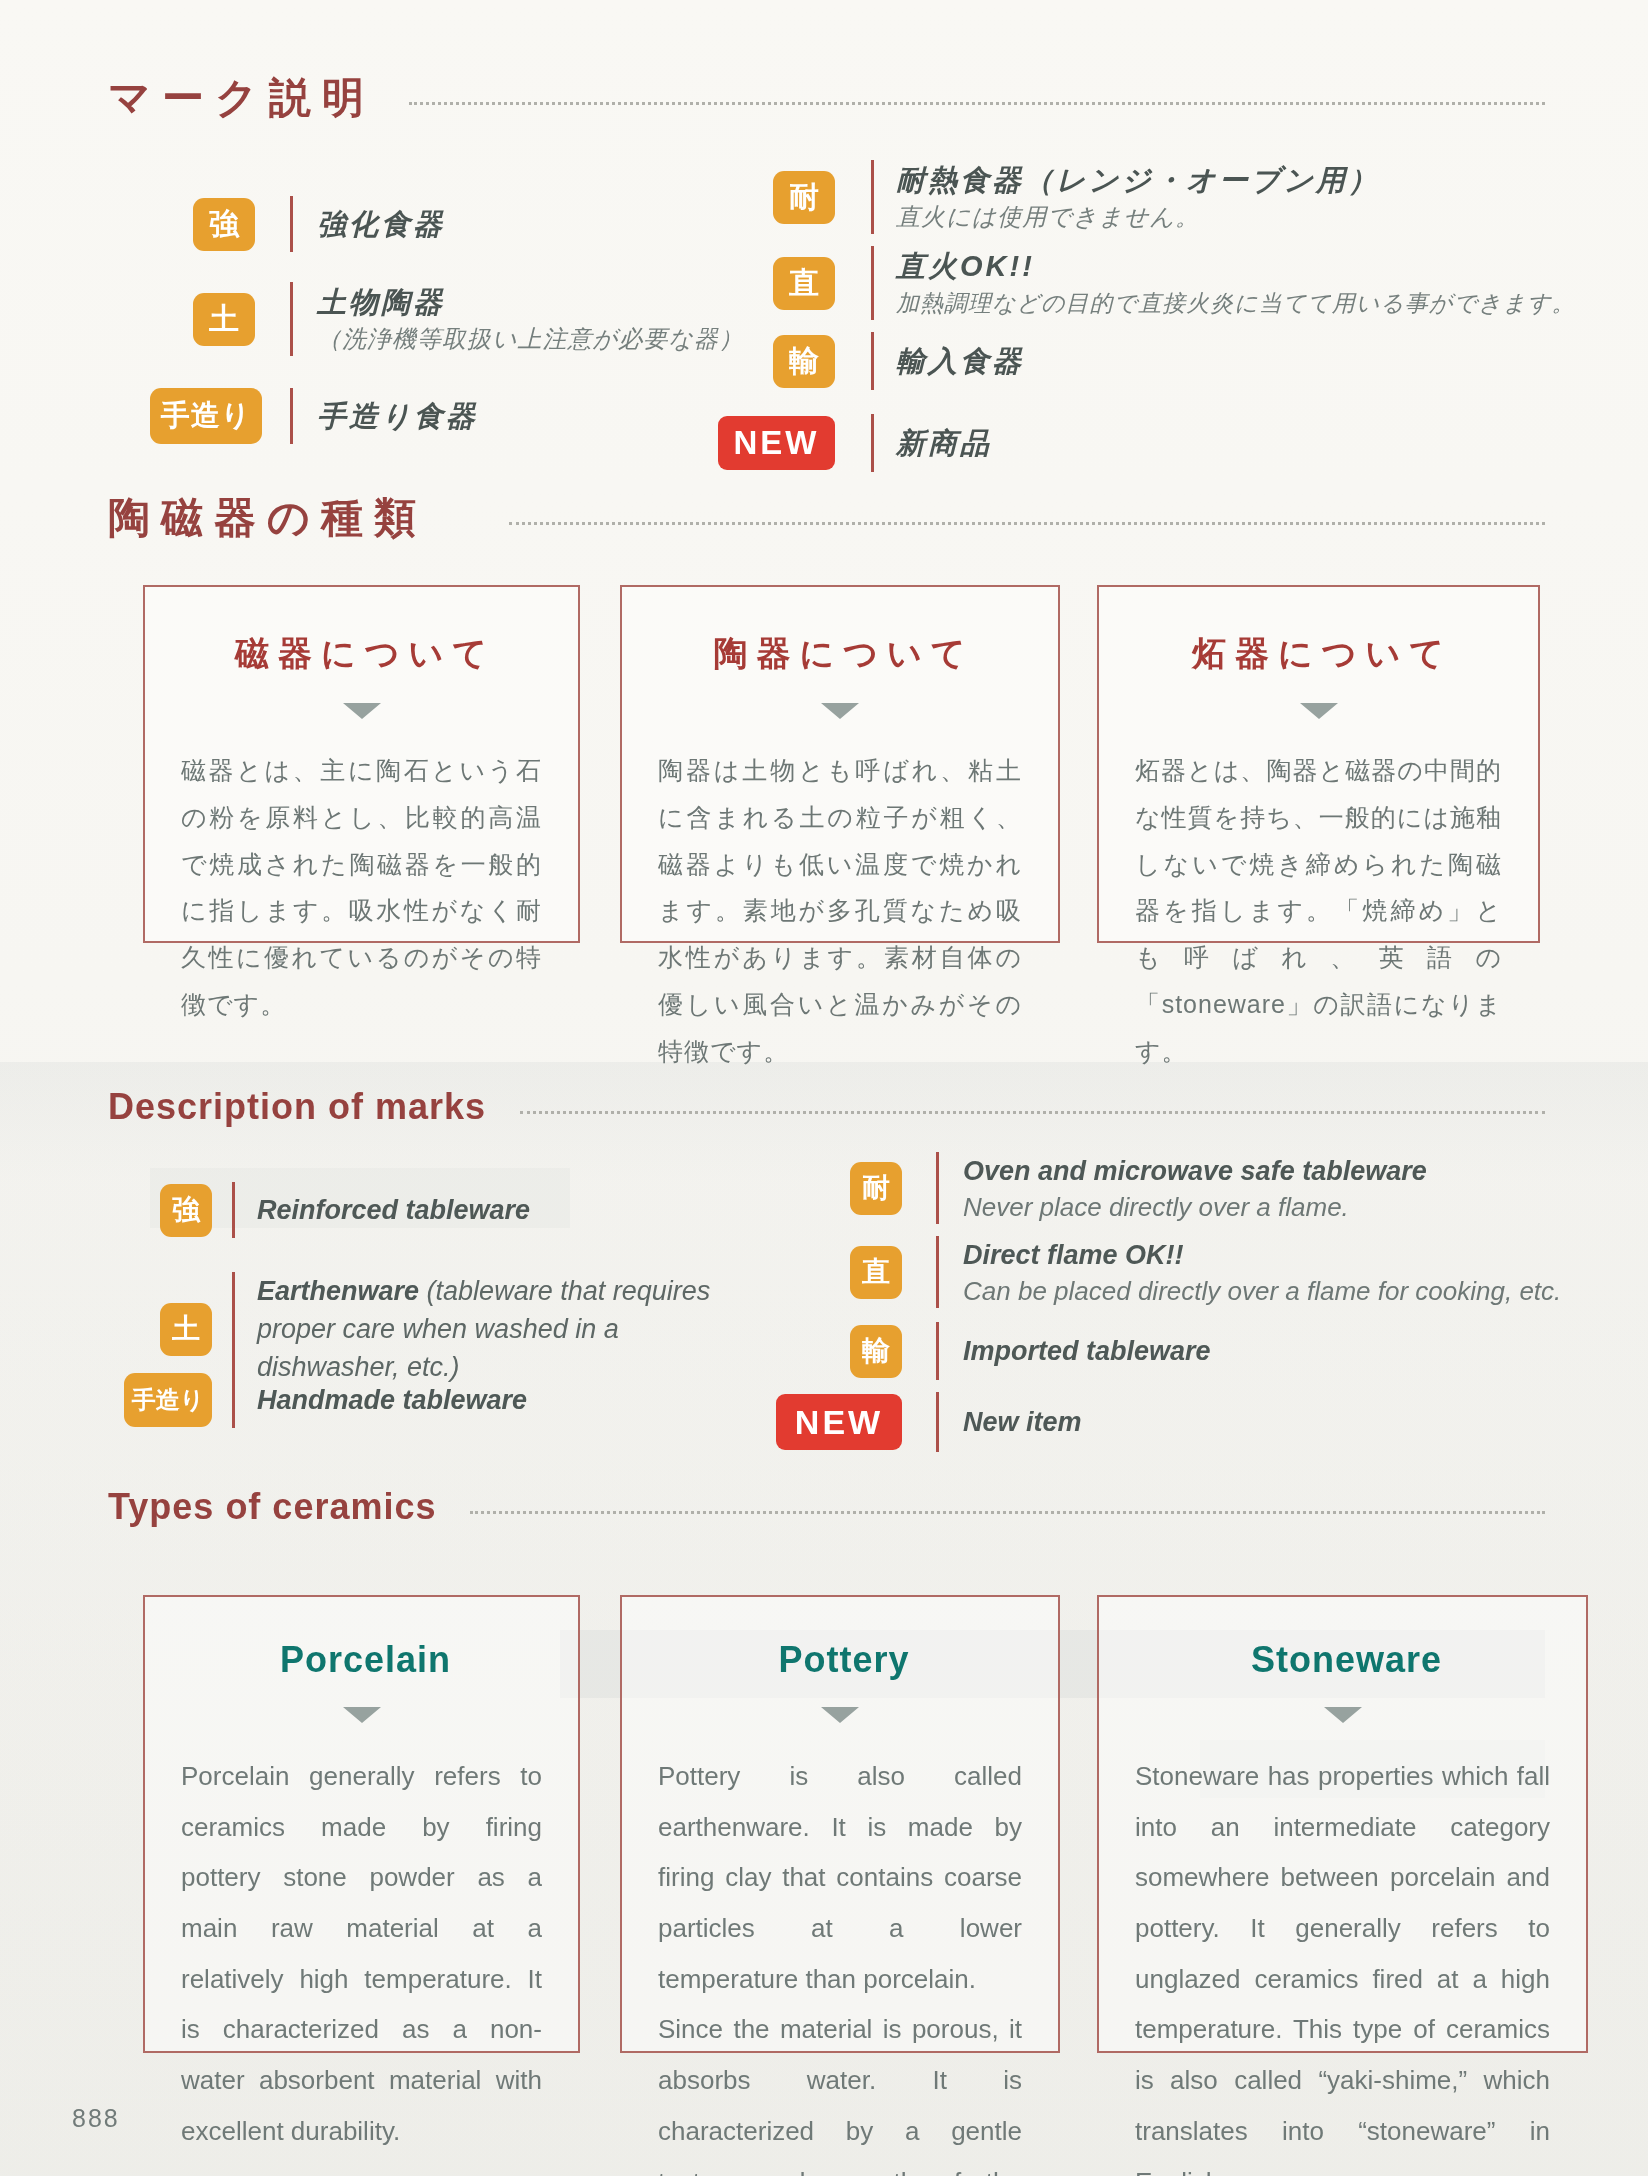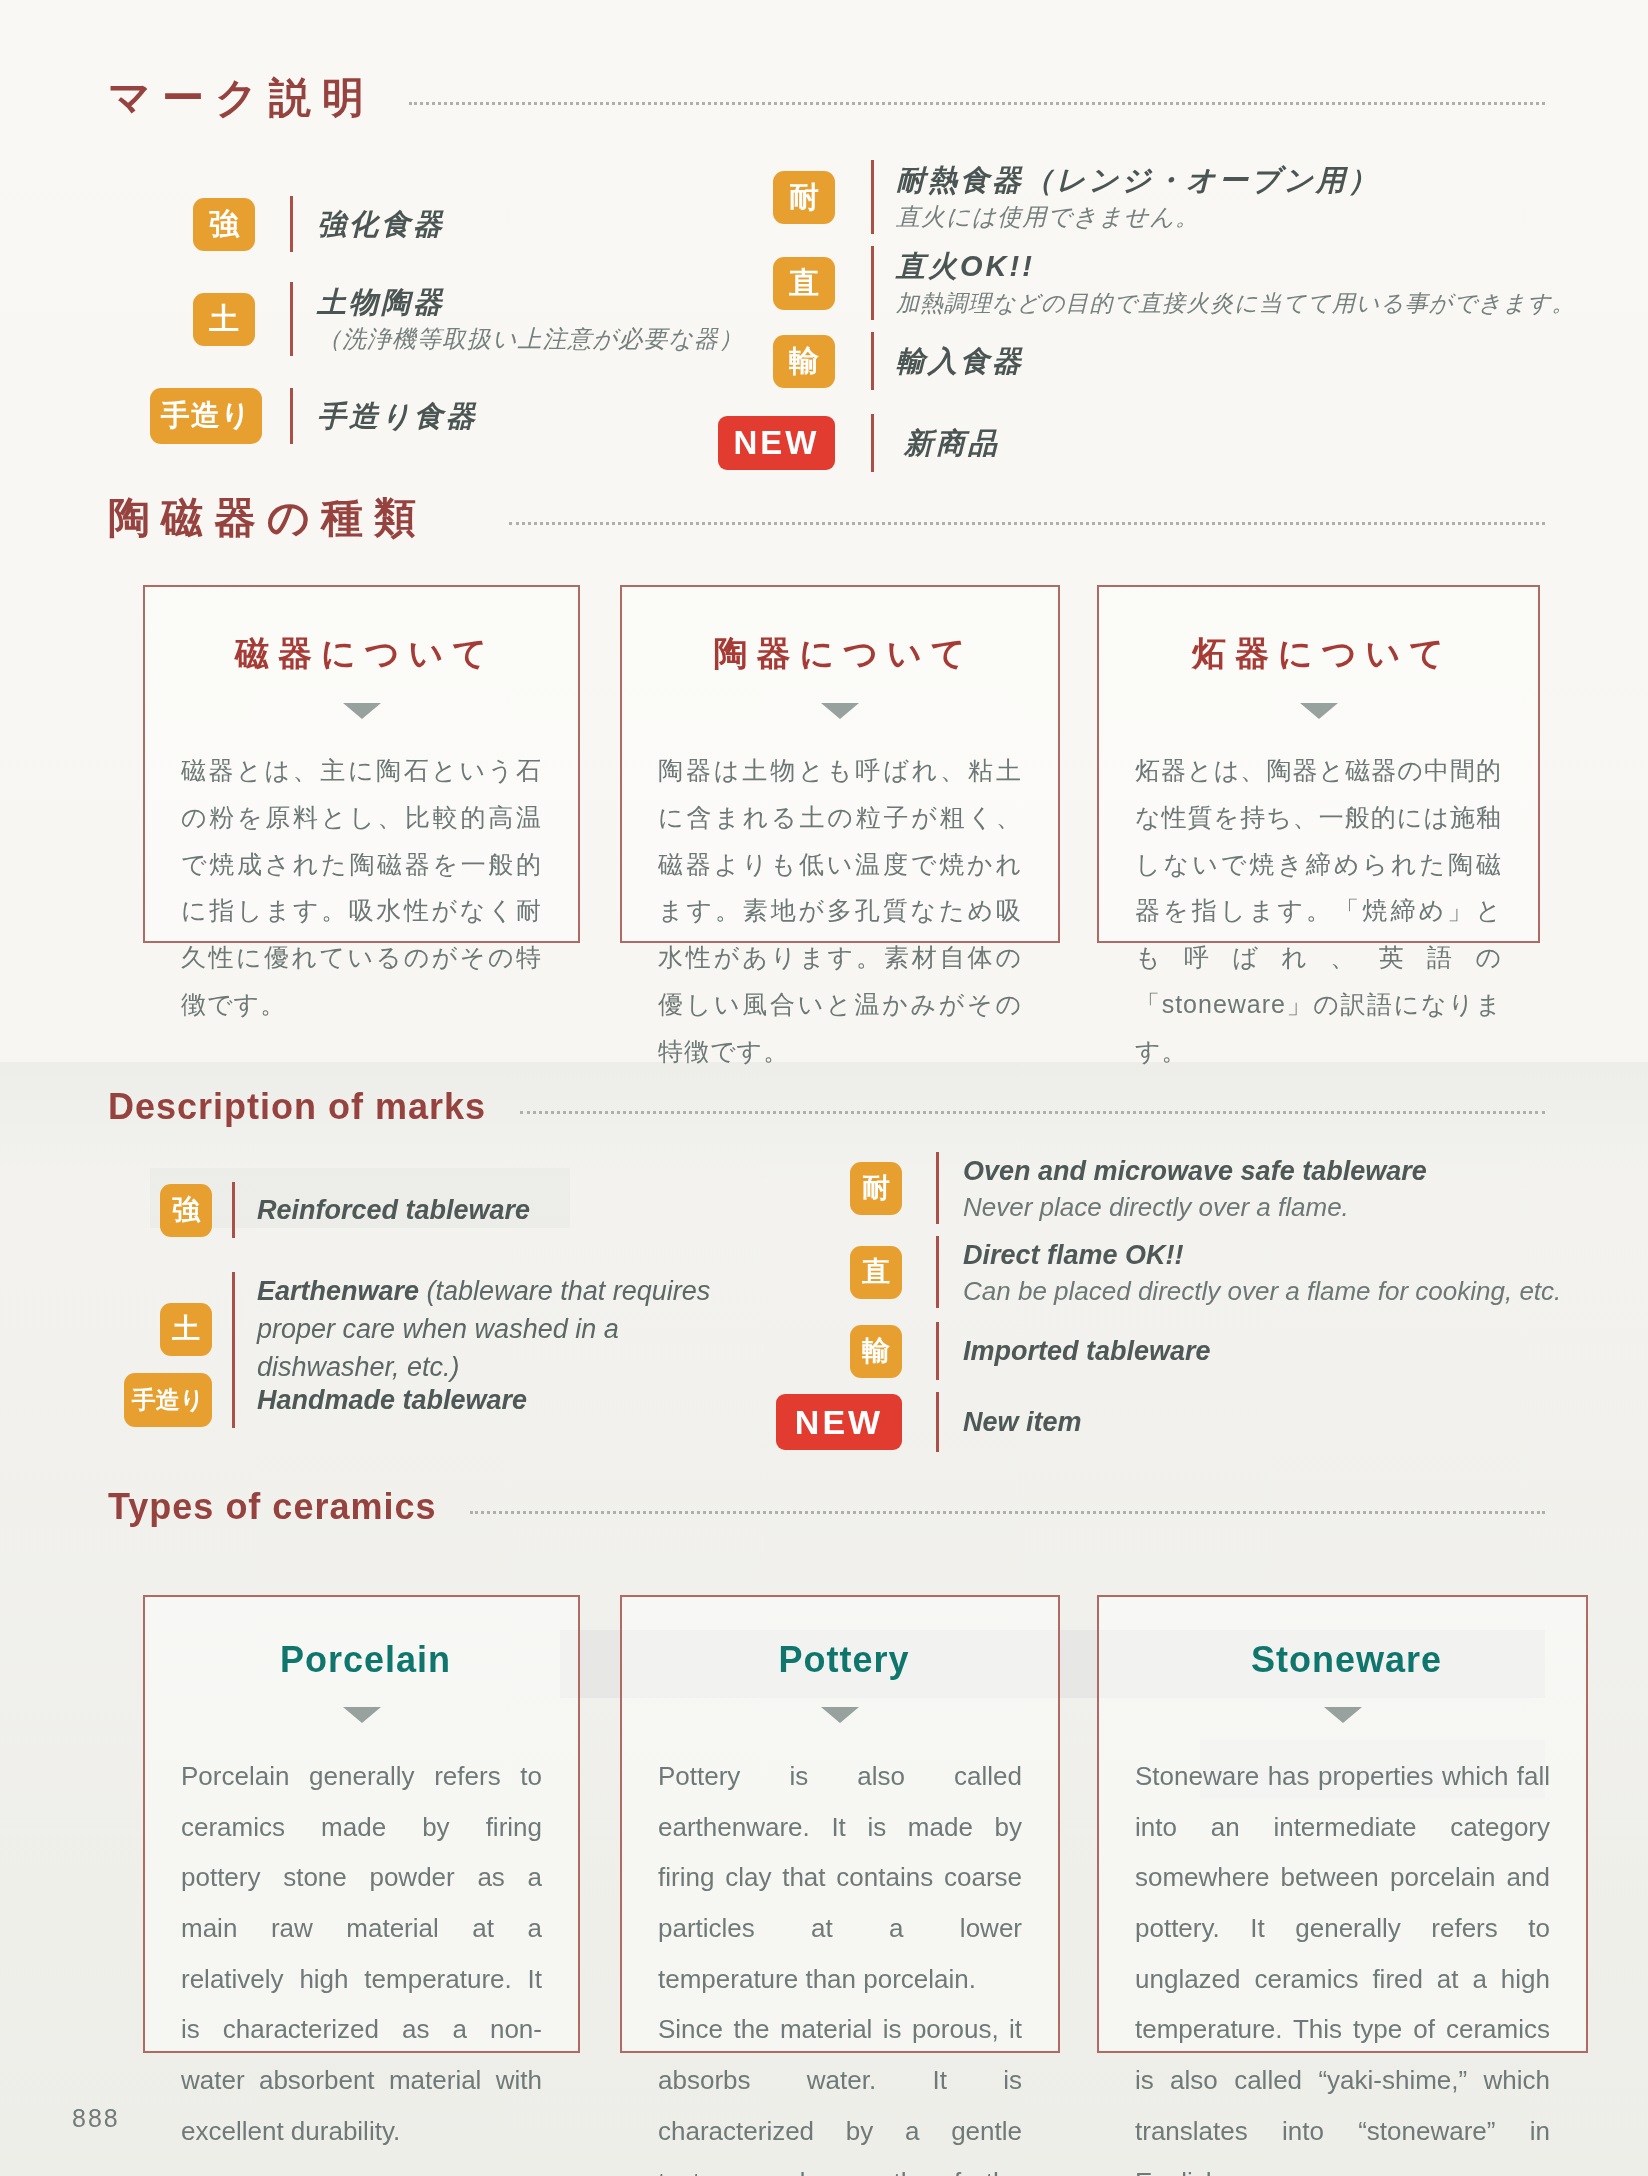--- a/index.html
+++ b/index.html
@@ -130,21 +130,21 @@
   <div class="mtext" style="margin-left:22px;height:58px;">
     <span class="mt-jp">輸入食器</span>
   </div>
 </div>
 
 <div class="abs mark-row" style="top:414px;left:718px;">
   <div class="bcol" style="width:117px;">
     <span class="badge b-new b-new-jp">NEW</span>
   </div>
   <span class="vdiv" style="margin-left:36px;"></span>
-  <div class="mtext" style="margin-left:30px;height:58px;">
+  <div class="mtext" style="margin-left:22px;height:58px;">
     <span class="mt-jp">新商品</span>
   </div>
 </div>
 
 <div class="abs sec-head head-jp" style="top:490px;gap:48px;">
   <span class="txt">陶磁器の種類</span>
   <span class="dots"></span>
 </div>
 
 <div class="abs tbox" style="left:143px;top:585px;width:437px;height:358px;">

